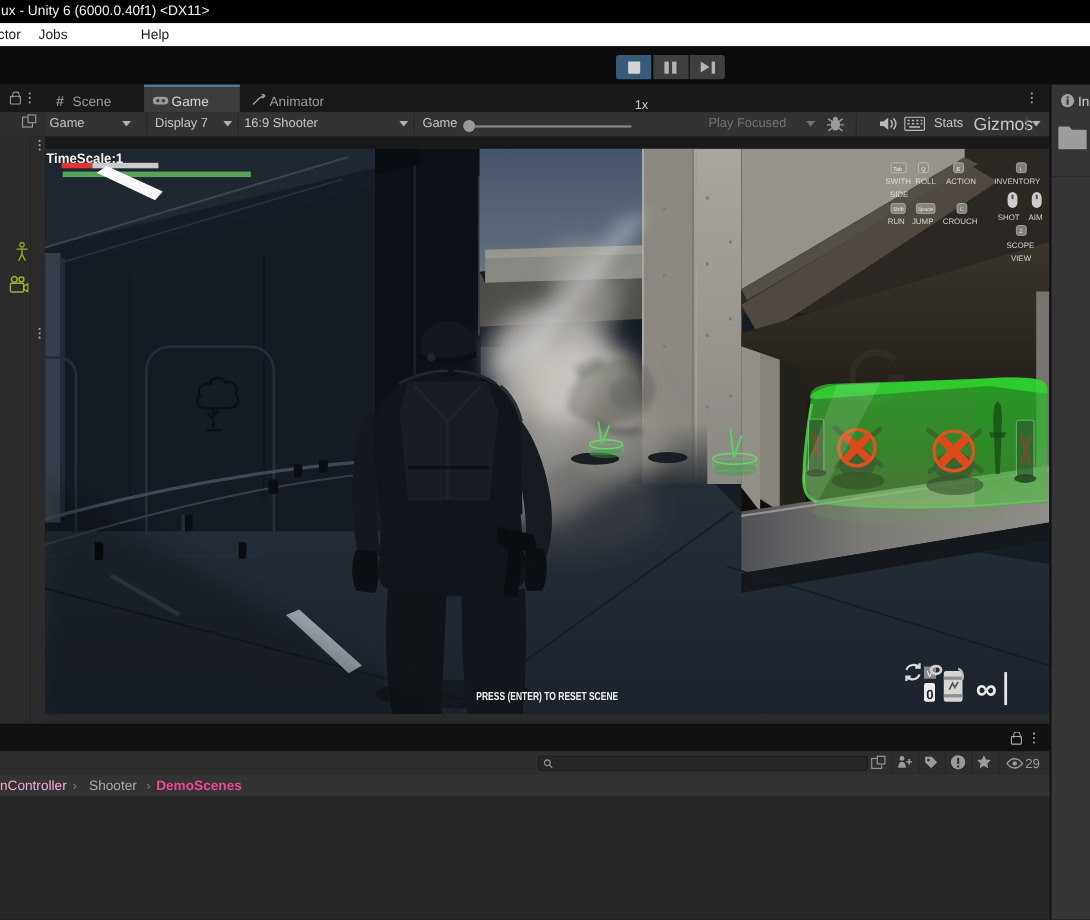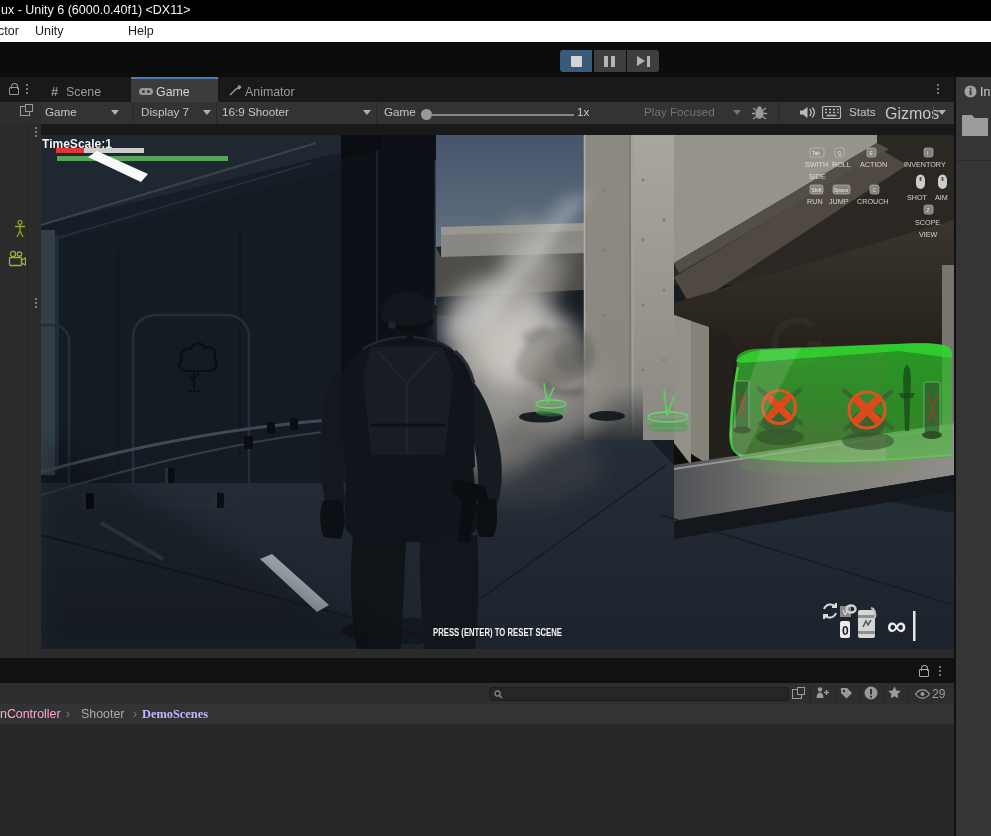--- a/index.html
+++ b/index.html
@@ -10,21 +10,21 @@
   .dots3 i{display:block;width:2px;height:2px;border-radius:50%;background:#9a9a9a;margin:0 0 2px 0;}
 </style>
 </head>
 <body>
 
 <div class="abs" style="left:0;top:0;width:991px;height:21px;background:#000;"></div>
 <div class="abs" style="left:1px;top:3px;color:#f2f2f2;font-size:12.5px;">ux - Unity 6 (6000.0.40f1) &lt;DX11&gt;</div>
 
 <div class="abs" style="left:0;top:21px;width:991px;height:21px;background:#ffffff;"></div>
 <div class="abs" style="left:-2px;top:24px;color:#1c1c1c;font-size:12.5px;">ctor</div>
-<div class="abs" style="left:35px;top:24px;color:#1c1c1c;font-size:12.5px;">Unity</div>
+<div class="abs" style="left:35px;top:24px;color:#1c1c1c;font-size:12.5px;">Jobs</div>
 <div class="abs" style="left:73px;top:24px;color:#1c1c1c;font-size:12.5px;margin-top:31px;">Window</div>
 <div class="abs" style="left:128px;top:24px;color:#1c1c1c;font-size:12.5px;">Help</div>
 
 <div class="abs" style="left:0;top:42px;width:991px;height:35px;background:#0c0c0c;"></div>
 <div class="abs" style="left:560px;top:50px;width:32px;height:22px;background:#3a5a7a;border-radius:3px 0 0 3px;"></div>
 <div class="abs" style="left:571px;top:56px;width:11px;height:11px;background:#d4d4d4;border-radius:1px;"></div>
 <div class="abs" style="left:593.5px;top:50px;width:32px;height:22px;background:#3e3e3e;border-radius:0;"></div>
 <div class="abs" style="left:604px;top:56px;width:3.5px;height:11px;background:#b4b4b4;"></div>
 <div class="abs" style="left:611px;top:56px;width:3.5px;height:11px;background:#b4b4b4;"></div>
 <div class="abs" style="left:627px;top:50px;width:32px;height:22px;background:#3e3e3e;border-radius:0 3px 3px 0;"></div>
@@ -70,21 +70,21 @@
 <div class="abs" style="left:133px;top:103px;width:1px;height:20px;background:#272727;"></div>
 <div class="abs" style="left:141px;top:105px;color:#c6c6c6;font-size:11.7px;">Display 7</div>
 <div class="abs" style="left:203px;top:110px;width:0;height:0;border-top:5px solid #b0b0b0;border-left:4.5px solid transparent;border-right:4.5px solid transparent;"></div>
 <div class="abs" style="left:216px;top:103px;width:1px;height:20px;background:#272727;"></div>
 <div class="abs" style="left:222px;top:105px;color:#c6c6c6;font-size:11.7px;">16:9 Shooter</div>
 <div class="abs" style="left:363px;top:110px;width:0;height:0;border-top:5px solid #b0b0b0;border-left:4.5px solid transparent;border-right:4.5px solid transparent;"></div>
 <div class="abs" style="left:376px;top:103px;width:1px;height:20px;background:#272727;"></div>
 <div class="abs" style="left:384px;top:105px;color:#c6c6c6;font-size:11.7px;">Game</div>
 <div class="abs" style="left:421px;top:109px;width:11px;height:11px;border-radius:50%;background:#999;"></div>
 <div class="abs" style="left:432px;top:113.5px;width:142px;height:2px;background:#888;"></div>
-<div class="abs" style="left:577px;top:105px;color:#c6c6c6;font-size:11.7px;">1x</div>
+<div class="abs" style="left:577px;top:89px;color:#c6c6c6;font-size:11.7px;">1x</div>
 <div class="abs" style="left:644px;top:105px;color:#737373;font-size:11.7px;">Play Focused</div>
 <div class="abs" style="left:733px;top:110px;width:0;height:0;border-top:5px solid #737373;border-left:4.5px solid transparent;border-right:4.5px solid transparent;"></div>
 
 <svg class="abs" style="left:751px;top:105px;" width="17" height="15" viewBox="0 0 17 15">
     <ellipse cx="8.5" cy="8.5" rx="4.2" ry="5.2" fill="#9a9a9a"></ellipse>
     <circle cx="8.5" cy="3.4" r="2.2" fill="#9a9a9a"></circle>
     <path d="M2 3 L5.5 5.5 M15 3 L11.5 5.5 M0.8 8.5 L4.2 8.5 M16.2 8.5 L12.8 8.5 M2 14 L5.5 11.5 M15 14 L11.5 11.5" stroke="#9a9a9a" stroke-width="1.3"></path>
   </svg>
 <div class="abs" style="left:778px;top:103px;width:1px;height:20px;background:#272727;"></div>
 
@@ -520,14 +520,14 @@
     <path d="M0.5 5 C3 1.5 5 0.8 7.5 0.8 S12 1.5 14.5 5 C12 8.5 10 9.2 7.5 9.2 S3 8.5 0.5 5 Z" fill="none" stroke="#9a9a9a" stroke-width="1.2"></path>
     <circle cx="7.5" cy="5" r="2" fill="#9a9a9a"></circle>
   </svg>
 <div class="abs" style="left:932px;top:687px;color:#9a9a9a;font-size:12px;">29</div>
 
 <div class="abs" style="left:0;top:704px;width:954px;height:20px;background:#333333;"></div>
 <div class="abs" style="left:0;top:707px;color:#f9a8d4;font-size:12.4px;">nController</div>
 <div class="abs" style="left:66px;top:707px;color:#7a7a7a;font-size:12px;">›</div>
 <div class="abs" style="left:81px;top:707px;color:#ababab;font-size:12.4px;">Shooter</div>
 <div class="abs" style="left:133px;top:707px;color:#7a7a7a;font-size:12px;">›</div>
-<div class="abs" style="left:142px;top:707px;color:#c4b5fd;font-size:12.4px;font-weight:bold;font-family:Liberation Serif, serif;">DemoScenes</div>
+<div class="abs" style="left:142px;top:707px;color:#ec4899;font-size:12.4px;font-weight:bold;">DemoScenes</div>
 <div class="abs" style="left:0;top:724px;width:954px;height:112px;background:#272727;"></div>
 
 </body></html>

